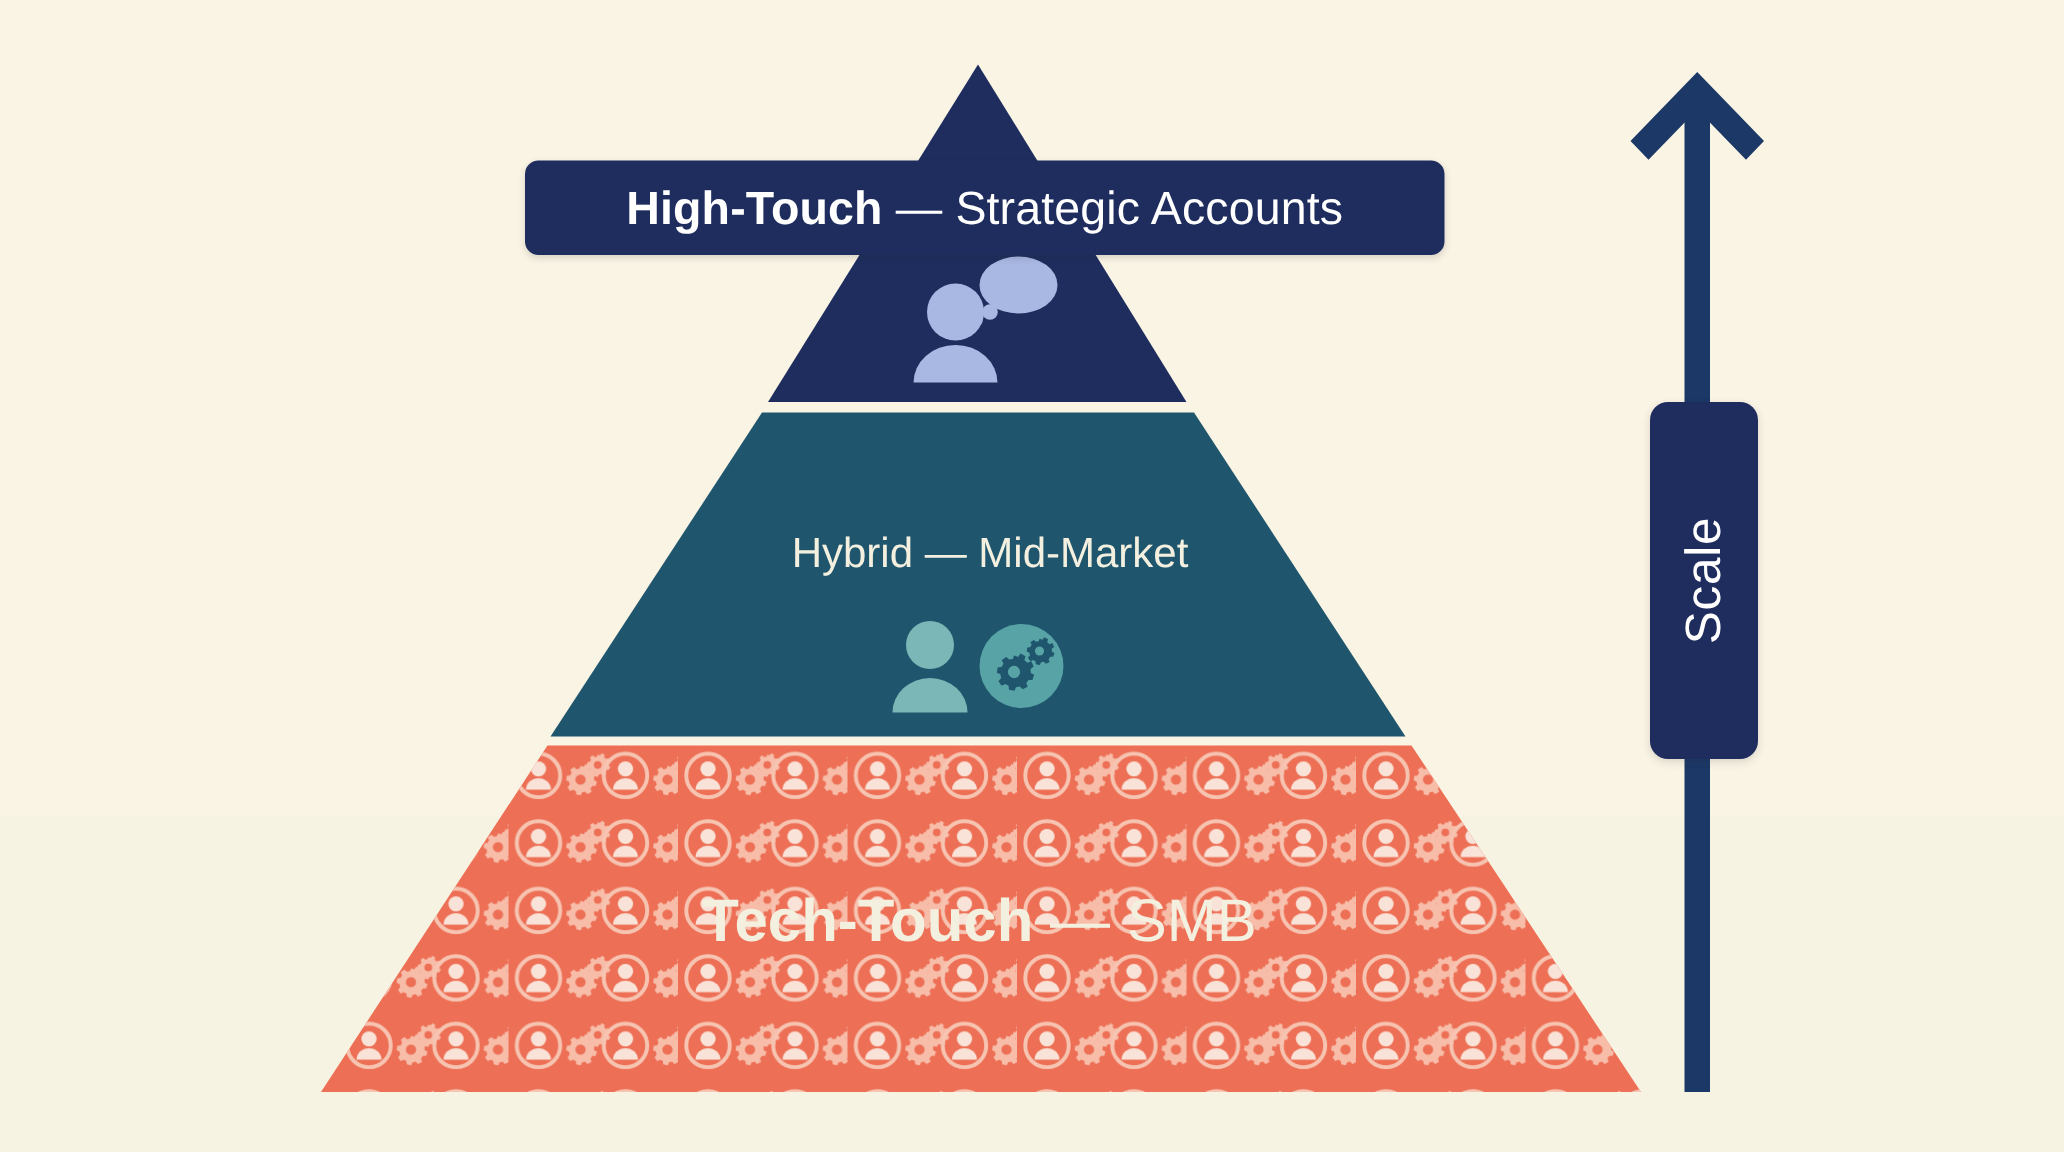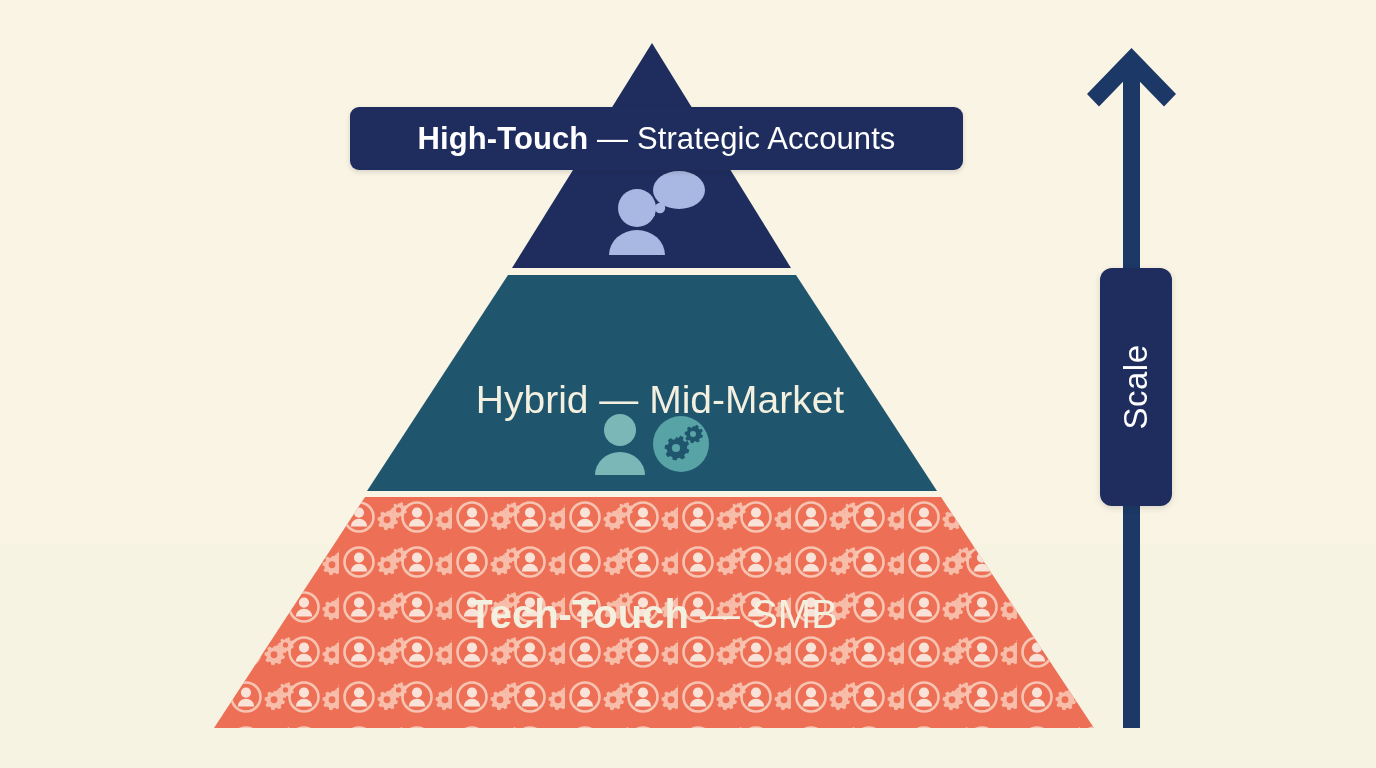--- a/index.html
+++ b/index.html
@@ -54,22 +54,22 @@
   
   .tier-inline-label {
     position: absolute;
     text-align: center;
     white-space: nowrap;
     color: #f4f0e0;
   }
   .tier2-label {
     left: 0;
     right: 0;
-    top: 378px;
-    font-size: 39px;
+    top: 353px;
+    font-size: 28px;
   }
   .tier2-label .inner { position: relative; left: -28px; }
   .tier3-label {
     left: 0;
     right: 0;
     top: 592px;
     font-size: 40px;
   }
   .tier3-label .inner { position: relative; left: -35px; }
   .tier-inline-label .strong { font-weight: 600; }

